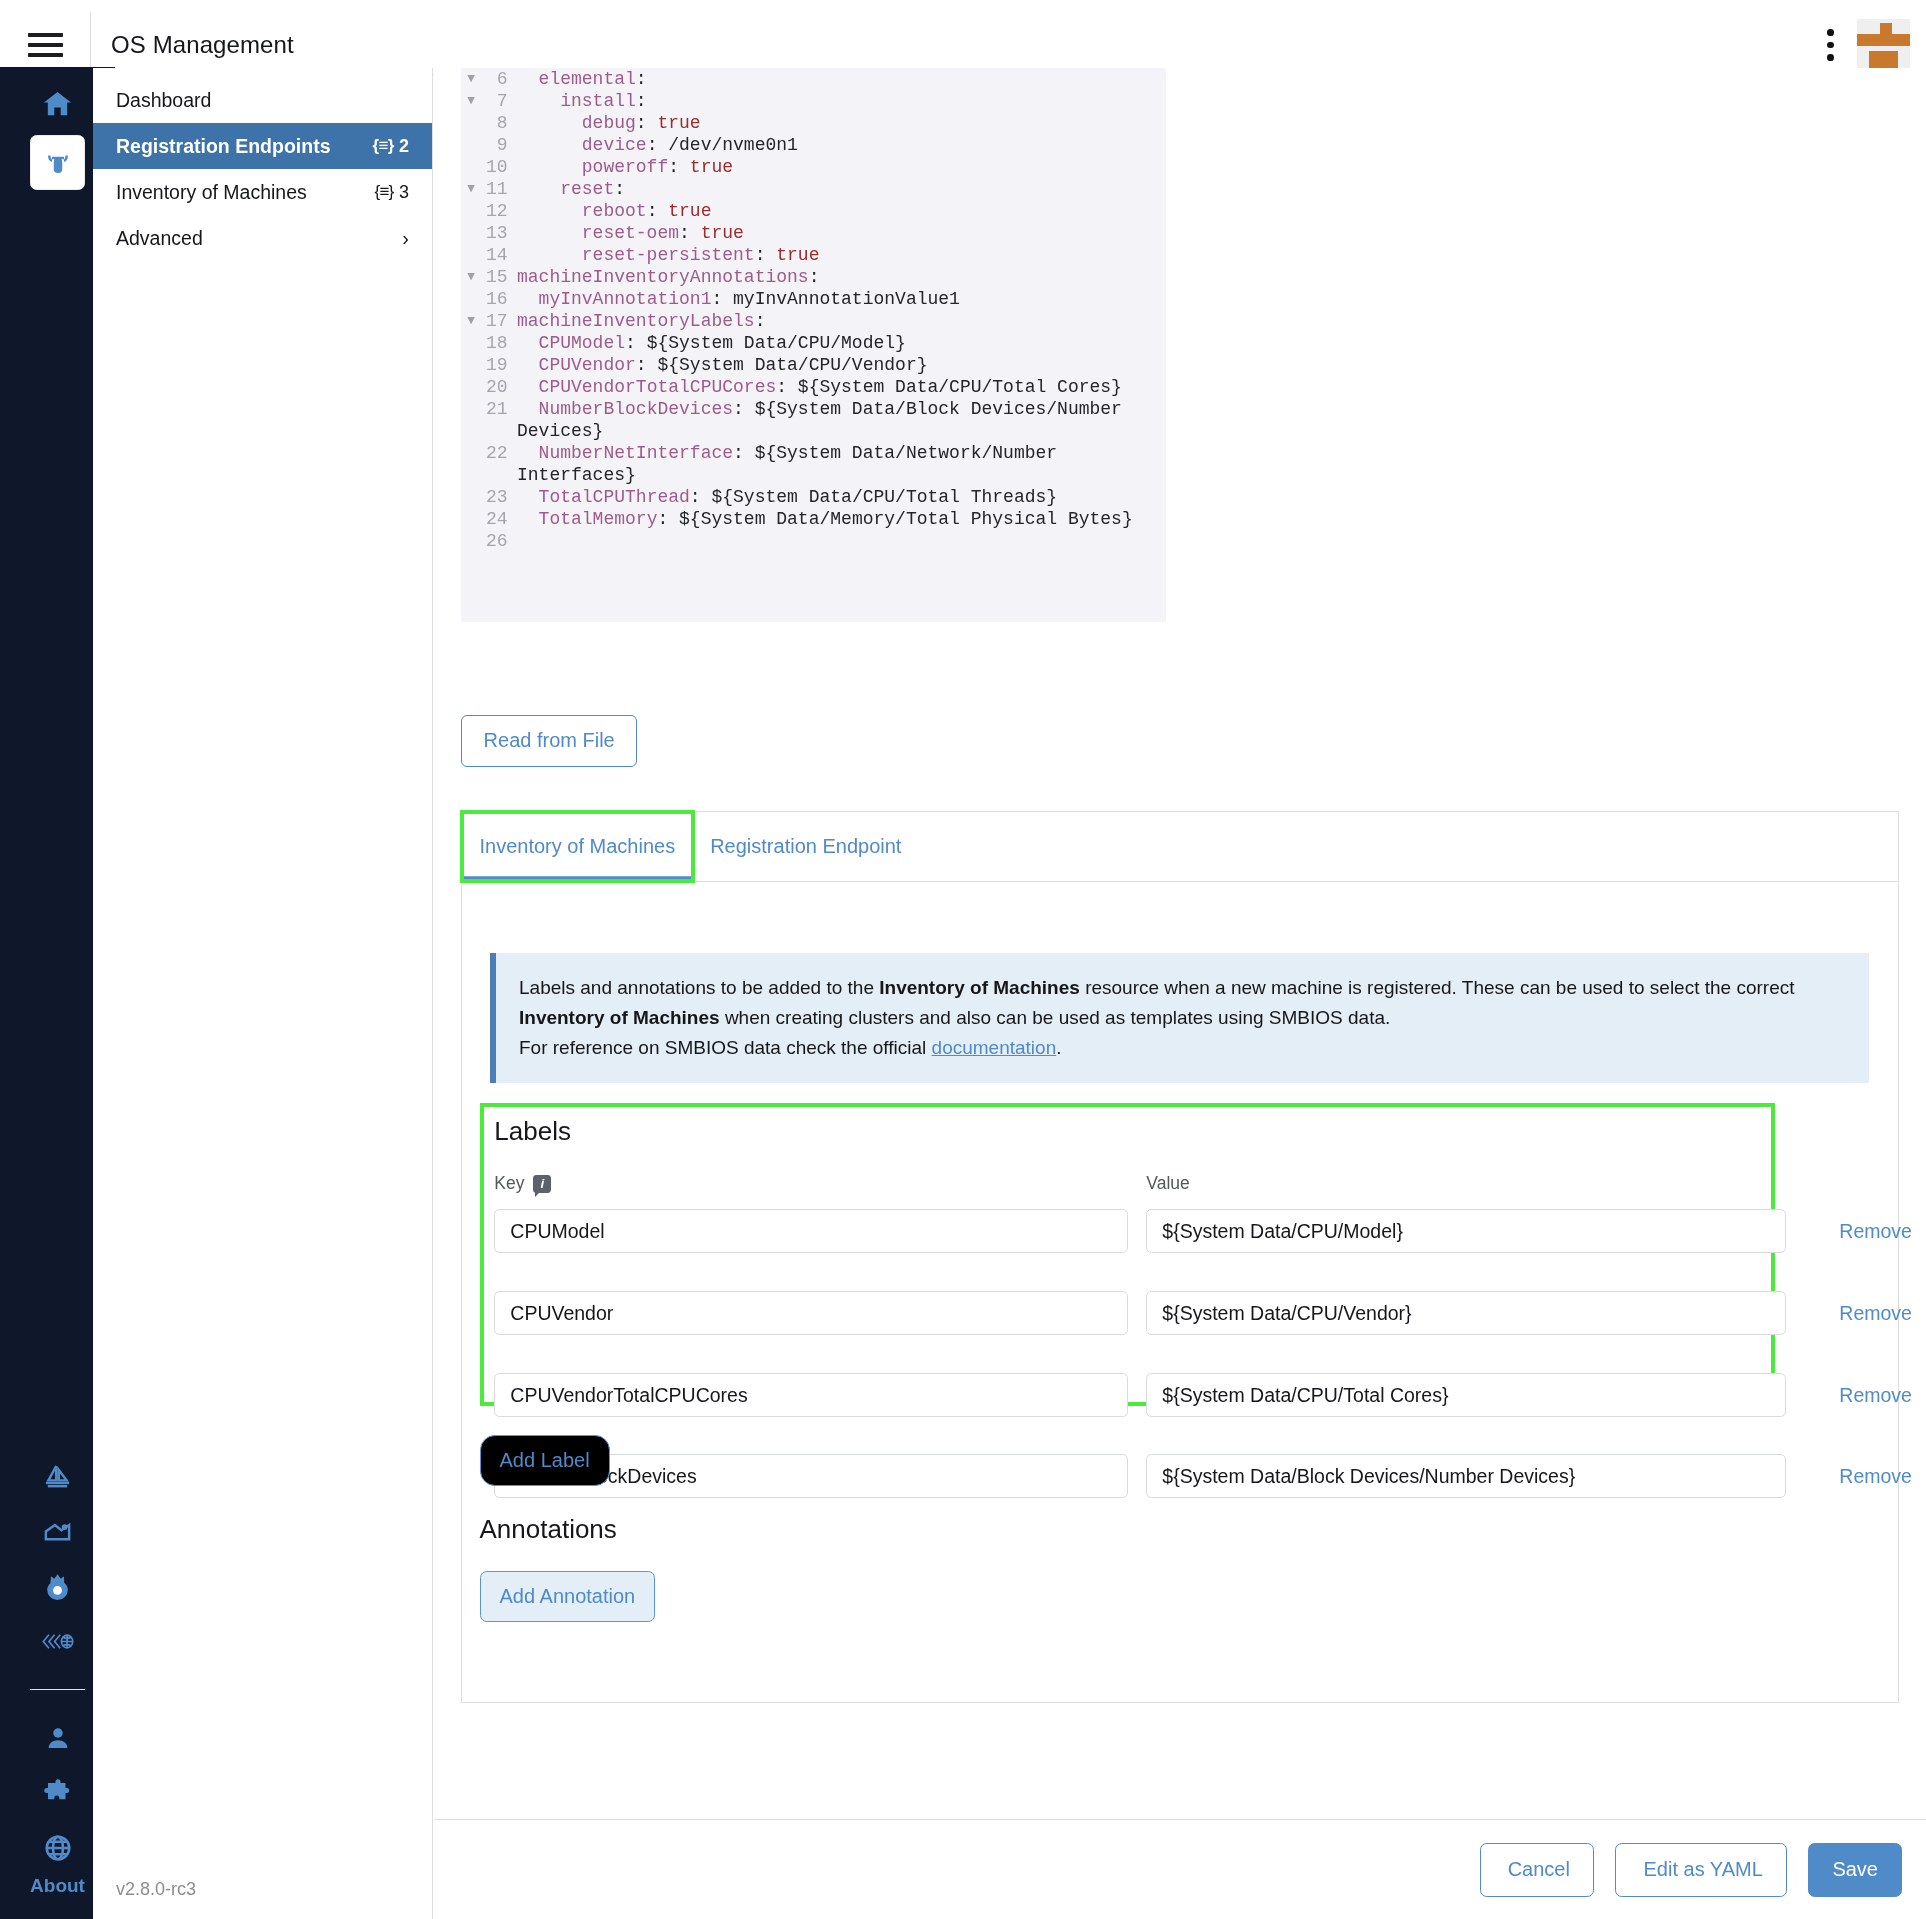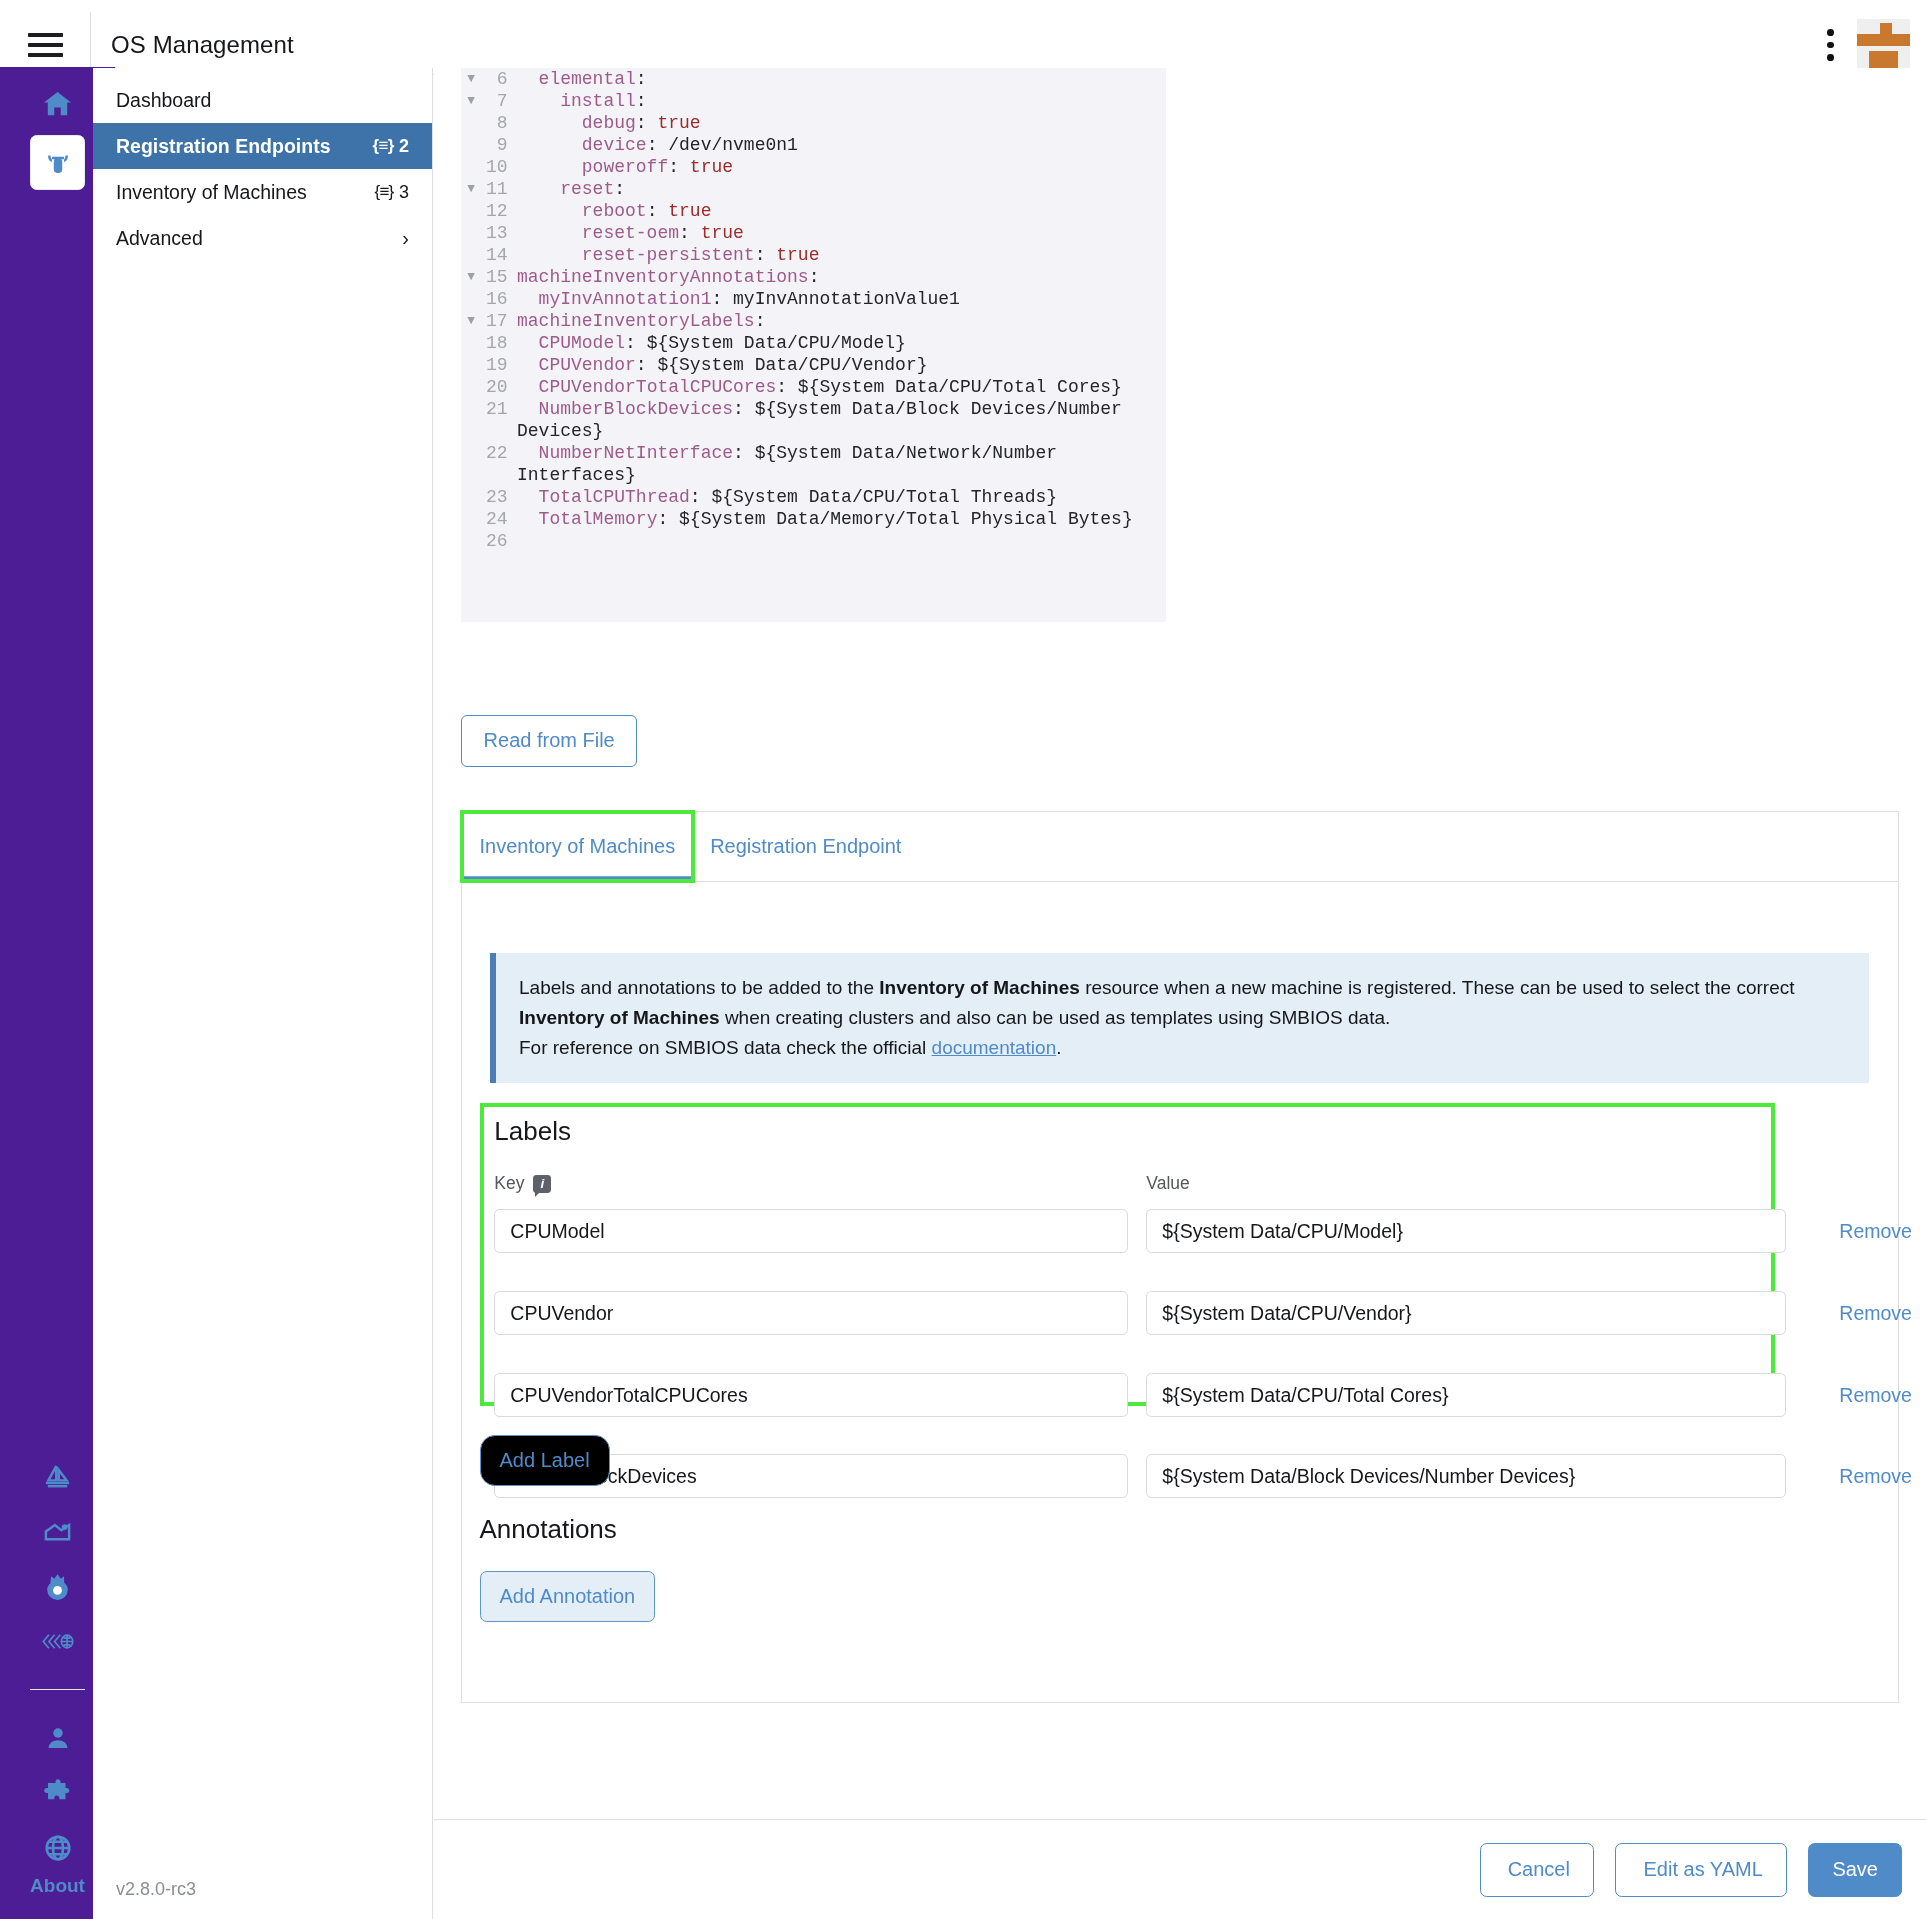--- a/index.html
+++ b/index.html
@@ -28,21 +28,21 @@
   .kebab { width: 13.5px; height: 39px; display: flex; flex-direction: column; justify-content: center; align-items: center; gap: 6px; cursor: pointer; }
   .kebab i { display: block; width: 6.7px; height: 6.7px; border-radius: 50%; background: #101114; }
   .brand-logo { width: 53px; height: 53px; background: #efefef; position: relative; }
   .brand-logo .bar { position: absolute; left: 0; width: 53px; height: 12px; top: 15.5px; background: #c8792e; }
   .brand-logo .stem { position: absolute; left: 23px; top: 4px; width: 11.5px; height: 13.5px; background: #c8792e; }
   .brand-logo .body { position: absolute; left: 11.5px; top: 32px; width: 29px; height: 20px; background: #c8792e; }
 
   
   .rail {
     position: absolute; top: 67px; left: 0; width: 116px; height: 1853px;
-    background: #4c1d95; border-right: 1.3px solid #dcdee4;
+    background: #0f172a; border-right: 1.3px solid #dcdee4;
     display: flex; flex-direction: column; align-items: center;
   }
   .rail-icon { width: 55px; height: 55px; display: flex; align-items: center; justify-content: center; color: #4f8ac9; cursor: pointer; }
   .rail-icon.boxed { border: 1.3px solid #e8eaee; border-radius: 6.7px; background: #fff; }
   .rail-top { margin-top: 9.4px; display: flex; flex-direction: column; align-items: center; gap: 4px; }
   .rail-bottom { margin-top: auto; display: flex; flex-direction: column; align-items: center; padding-bottom: 10.8px; }
   .rail-divider { width: 55px; height: 1.3px; background: #e3e5e9; margin: 20px 0; }
   .rail-about { font-size: 19px; color: #4f8ac9; font-weight: 700; padding-bottom: 12px; cursor: pointer; }
 
   

